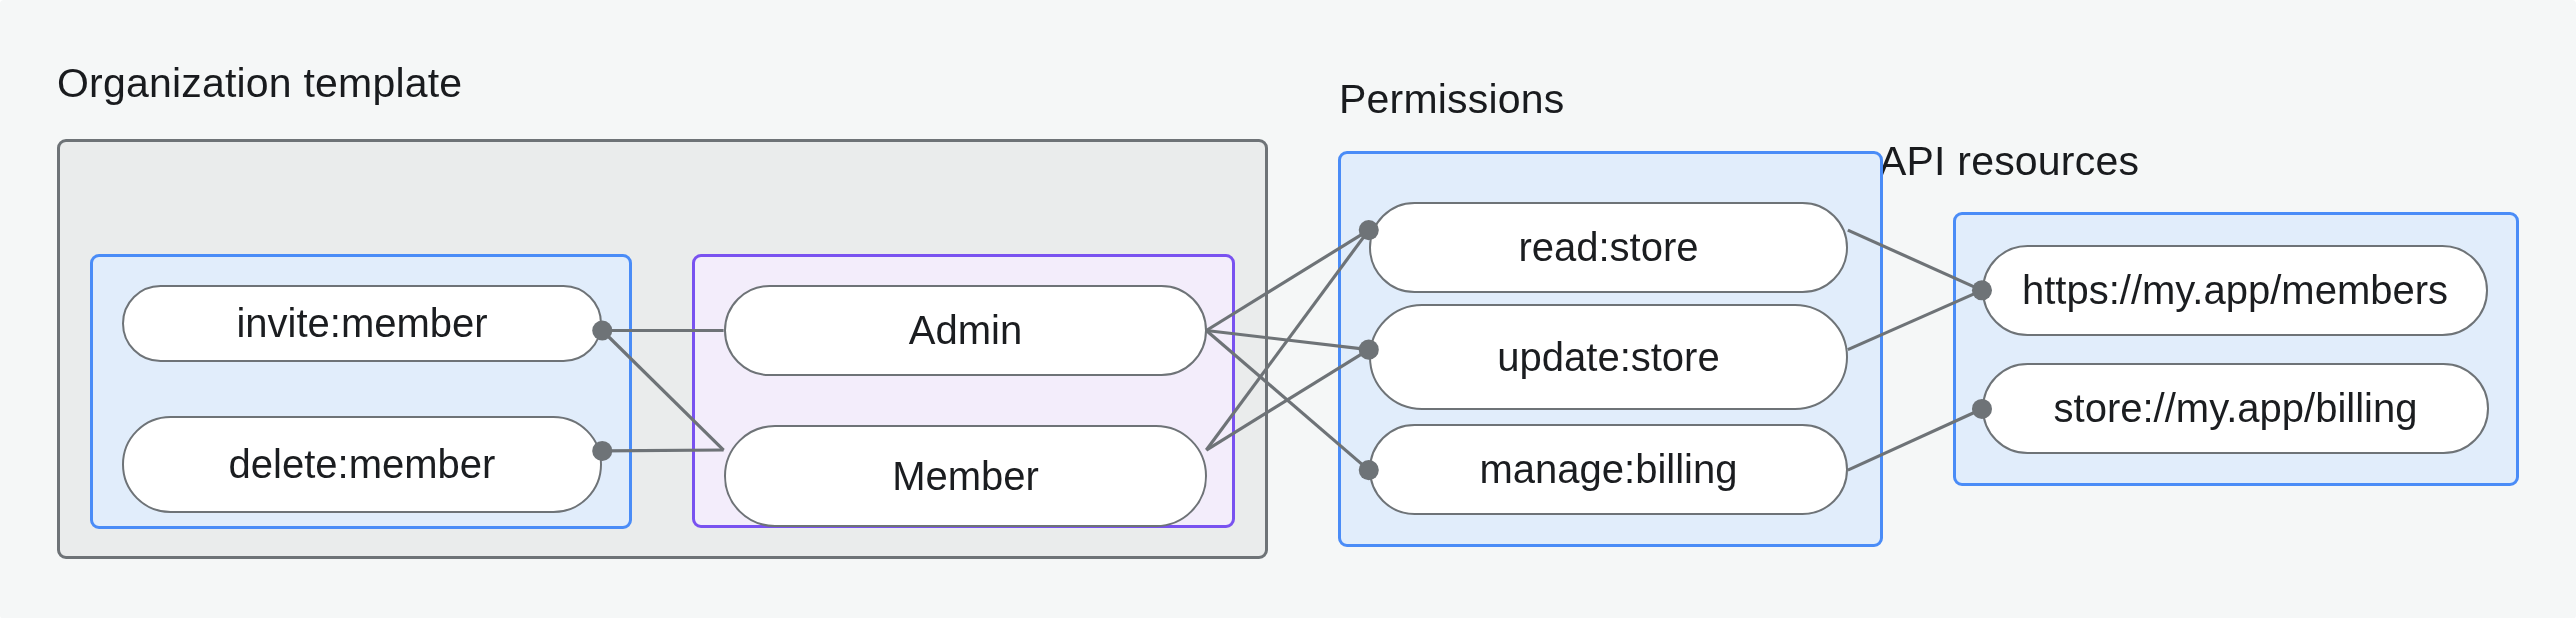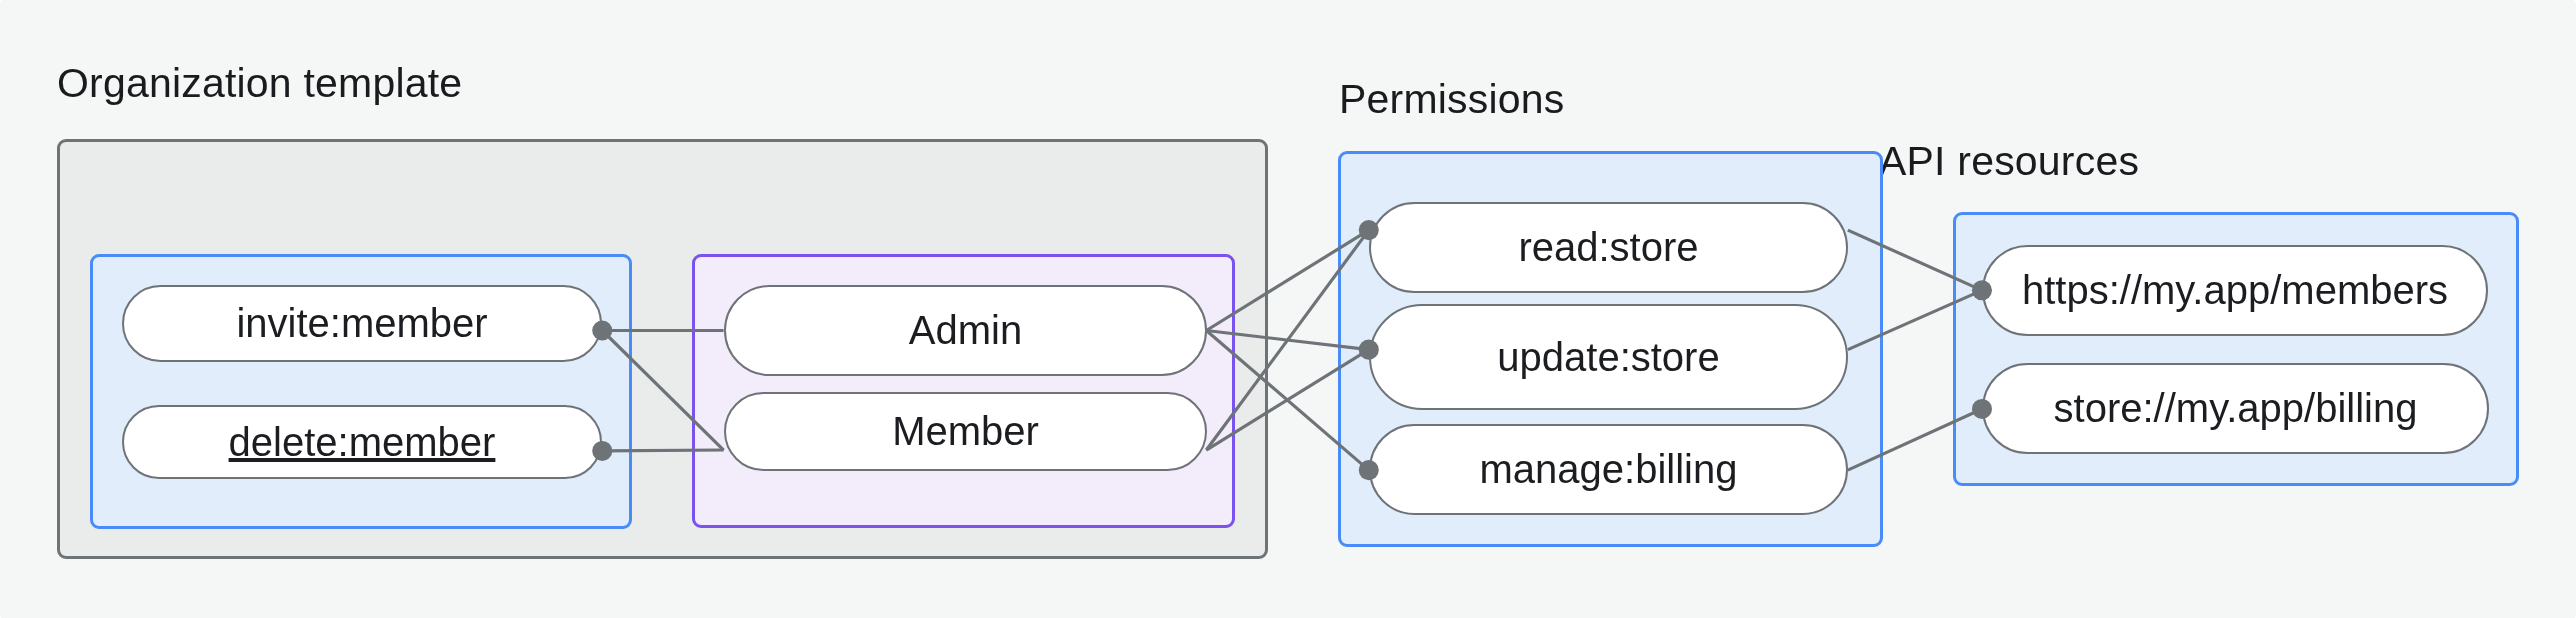--- a/index.html
+++ b/index.html
@@ -39,24 +39,24 @@
 
   <div class="group-box box-blue" style="left:90px;top:254px;width:542px;height:275px;"></div>
 
   <div class="group-box box-purple" style="left:692px;top:254px;width:543px;height:274px;"></div>
 
   <div class="group-box box-blue" style="left:1338px;top:151px;width:545px;height:396px;"></div>
 
   <div class="group-box box-blue" style="left:1953px;top:212px;width:566px;height:274px;"></div>
 
   <div class="pill" style="left:122px;top:285px;width:480px;height:77px;">invite:member</div>
-  <div class="pill" style="left:122px;top:405px;width:480px;height:74px;text-decoration:underline;">delete:member</div>
+  <div class="pill" style="left:122px;top:416px;width:480px;height:97px;">delete:member</div>
 
   <div class="pill" style="left:724px;top:285px;width:483px;height:91px;">Admin</div>
-  <div class="pill" style="left:724px;top:392px;width:483px;height:79px;">Member</div>
+  <div class="pill" style="left:724px;top:425px;width:483px;height:102px;">Member</div>
 
   <div class="pill" style="left:1369px;top:184px;width:479px;height:91px;margin-top:18px;">read:store</div>
   <div class="pill" style="left:1369px;top:304px;width:479px;height:106px;">update:store</div>
   <div class="pill" style="left:1369px;top:424px;width:479px;height:91px;">manage:billing</div>
 
   <div class="pill" style="left:1982px;top:245px;width:506px;height:91px;">https://my.app/members</div>
   <div class="pill" style="left:1982px;top:363px;width:507px;height:91px;">store://my.app/billing</div>
 
   <svg class="wires" width="2576" height="619" viewBox="0 0 2823 678">
       <line x1="660" y1="362" x2="793" y2="362" stroke="#6e7377" stroke-width="3.5"></line>

